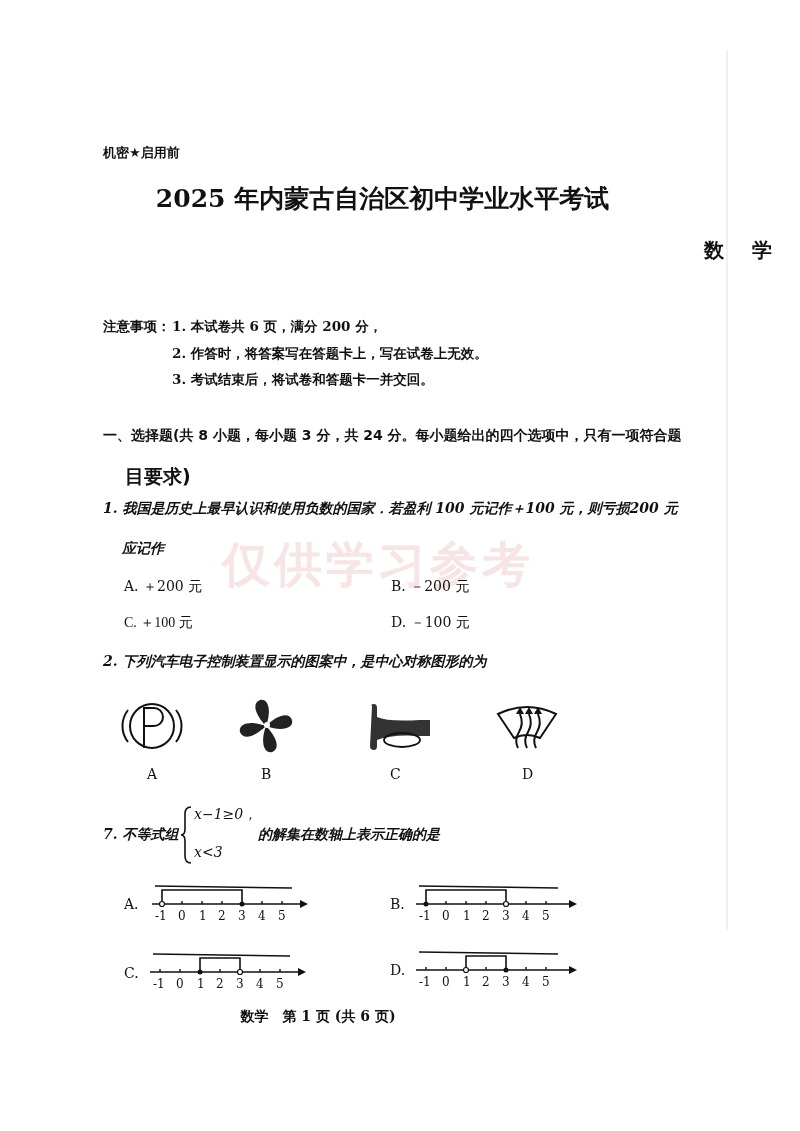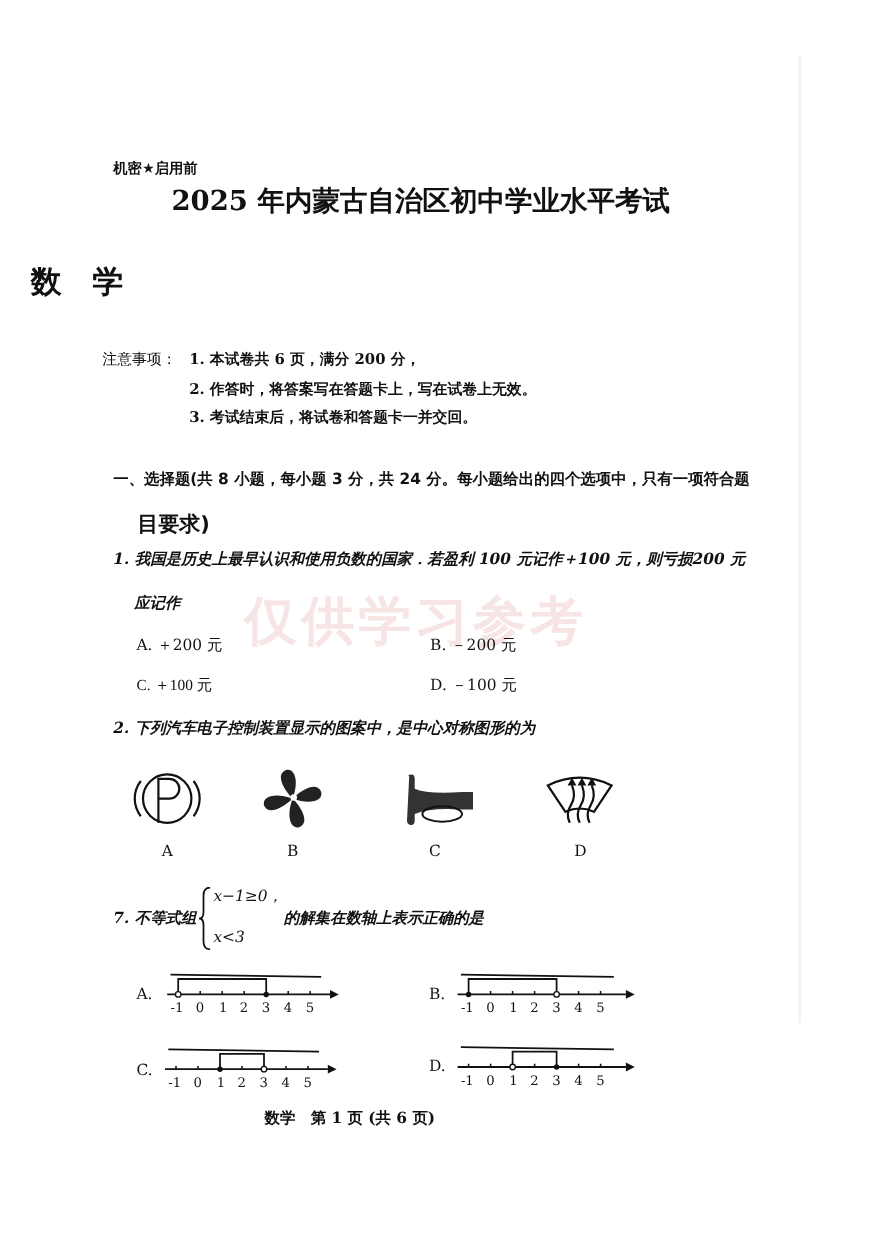--- a/index.html
+++ b/index.html
@@ -3,23 +3,23 @@
   <meta charset="utf-8">
   <style>
     html, body { margin: 0; padding: 0; }
     body {
       width: 800px; height: 1131px; background: #ffffff; position: relative; overflow: hidden;
       font-family: "DejaVu Serif", serif; color: #111;
     }
     .page-edge { position: absolute; left: 726px; top: 50px; width: 2px; height: 880px; background: #f0f0f0; }
     .abs { position: absolute; white-space: nowrap; }
     .confidential { left: 103px; top: 96px; font-family: "DejaVu Sans", sans-serif; font-weight: bold; font-size: 13px; margin-top: 48px; }
-    .title { left: 0; width: 765px; text-align: center; top: 166px; font-size: 25px; font-weight: bold; }
-    .subject { left: 0; width: 800px; text-align: left; top: 237px; font-size: 28px; font-weight: bold; letter-spacing: 28px; padding-left: 28px; box-sizing: border-box; }
-    .notes-label { left: 93px; top: 318px; font-size: 13.5px; font-weight: normal; font-family: "DejaVu Sans", sans-serif; }
+    .title { left: 0; width: 765px; text-align: center; top: 182px; font-size: 25px; font-weight: bold; }
+    .subject { left: 0; width: 800px; text-align: right; top: 237px; font-size: 20px; font-weight: bold; letter-spacing: 28px; padding-left: 28px; box-sizing: border-box; }
+    .notes-label { left: 103px; top: 318px; font-size: 13.5px; font-weight: bold; font-family: "DejaVu Sans", sans-serif; }
     .note { font-size: 13.5px; font-weight: bold; }
     .section { left: 103px; top: 427px; font-size: 14px; font-weight: bold; font-family: "DejaVu Sans", sans-serif; }
     .section2 { left: 125px; top: 464px; font-size: 19px; font-weight: bold; font-family: "DejaVu Sans", sans-serif; }
     .q { font-size: 14px; font-weight: bold; font-style: italic; }
     .opt { font-size: 14px; }
     .watermark { left: 222px; top: 533px; font-size: 48px; font-weight: bold; color: #f7e4e4; letter-spacing: 4px; font-family: "DejaVu Sans", sans-serif; z-index: 0; }
     .fg { z-index: 1; }
     .icon-label { font-size: 14px; font-family: "DejaVu Serif", serif; }
     .brace-expr { font-style: italic; font-size: 14px; }
     .numline-label { font-size: 14px; }

